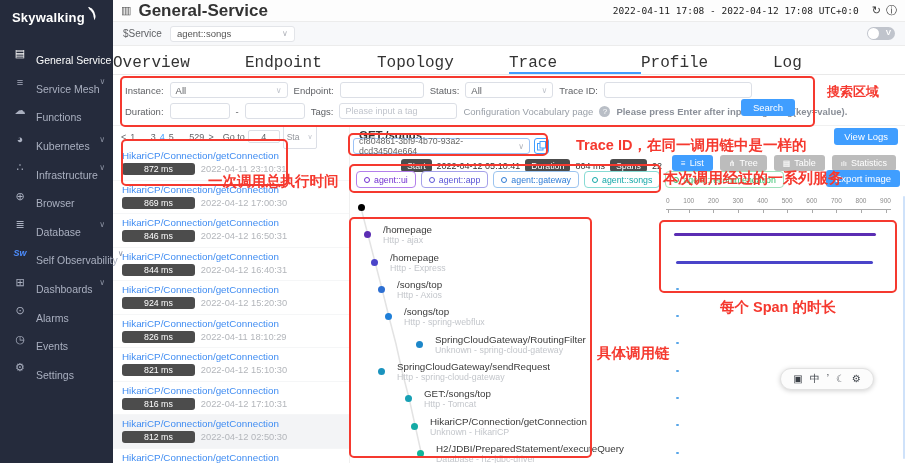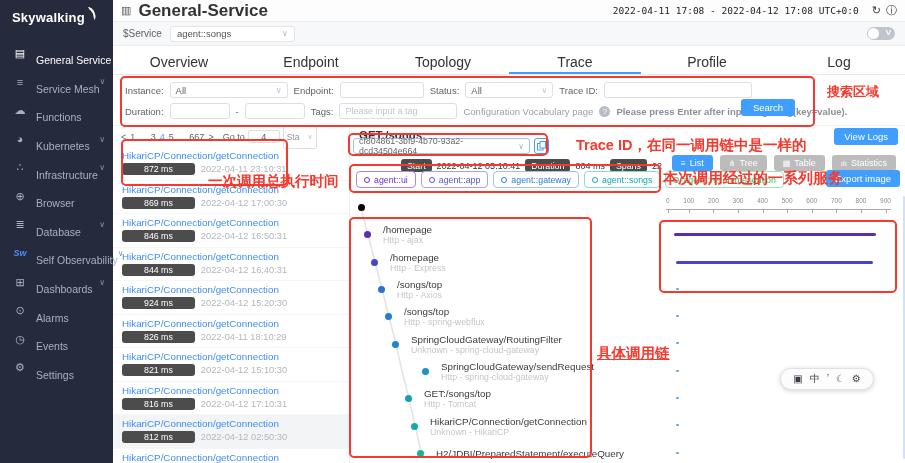--- a/index.html
+++ b/index.html
@@ -28,21 +28,21 @@
 
   .servicebar { height:24px; background:#f7f8fa; border-bottom:1px solid #ececec; display:flex; align-items:center; padding:0 10px; }
   .svc-label { font-size:10px; color:#606266; margin-right:8px; }
   .svc-select { width:125px; height:16px; background:#fff; border:1px solid #e3e5e9; border-radius:3px; font-size:9.5px; color:#555; display:flex; align-items:center; padding:0 6px; }
   .svc-select .chev { margin-left:auto; color:#b0b3ba; font-size:8px; }
   .toggle { margin-left:auto; width:28px; height:13px; background:#c0c4cc; border-radius:7px; position:relative; cursor:pointer; }
   .toggle .knob { position:absolute; left:1px; top:1px; width:11px; height:11px; border-radius:50%; background:#fff; }
   .toggle .tg-label { position:absolute; right:4px; top:1px; color:#fff; font-size:8px; font-weight:bold; }
 
   .tabs { height:29px; display:flex; border-bottom:1px solid #e9e9e9; }
-  .tab { flex:1; text-align:center; font-size:14px; color:#333; padding-top:8px; cursor:pointer; }
+  .tab { flex:1; font-size:16px; color:#333; padding-top:8px; cursor:pointer;font-family:Liberation Mono, monospace; }
   .tab.active { border-bottom:2px solid #409eff; }
 
   .filters { height:51px; position:relative; border-bottom:1px solid #f0f0f0; font-size:9.5px; color:#606266; }
   .frow { position:absolute; left:12px; display:flex; align-items:center; gap:6px; white-space:nowrap; }
   .frow1 { top:7px; } .frow2 { top:28px; }
   .fsel, .finput { height:16px; border:1px solid #dcdfe6; border-radius:3px; background:#fff; display:flex; align-items:center; padding:0 5px; font-size:9.5px; color:#606266; }
   .fsel .chev { margin-left:auto; color:#c0c4cc; font-size:8px; }
   .finput input { border:none; outline:none; width:100%; font-size:9px; color:#606266; font-family:"Liberation Sans",sans-serif; }
   .finput input::placeholder { color:#c0c4cc; }
   .w-instance{width:118px;} .w-endpoint{width:84px;} .w-status{width:88px;} .w-traceid{width:148px;}
@@ -290,21 +290,21 @@
       </div>
       <button class="search-btn">Search</button>
     </div>
 
     <div class="body">
 
       <div class="list">
         <div class="pager">
           <span>
             
-          <span class="pg-item">&lt;</span><span class="pg-item">1</span><span class="pg-item">...</span><span class="pg-item">3</span><span class="pg-item current">4</span><span class="pg-item">5</span><span class="pg-item">...</span><span class="pg-item">667</span><span class="pg-item">&gt;</span></span>
+          <span class="pg-item">&lt;</span><span class="pg-item">1</span><span class="pg-item">...</span><span class="pg-item">3</span><span class="pg-item current">4</span><span class="pg-item">5</span><span class="pg-item">...</span><span class="pg-item">529</span><span class="pg-item">&gt;</span></span>
           <span class="goto-label">Go to</span>
           <input class="goto-input" type="text" value="4" style="">
           <div class="size-sel">
             <span>Sta</span>
             <span class="chev">∨</span>
           </div>
         </div>
         <div>
 
             <div class="trace-item">
@@ -503,29 +503,29 @@
                 </div>
 
                 <div class="span-row" style="padding-left: 35px;">
                   <span class="span-dot" style="background: rgb(31, 127, 216);"></span>
                   <div>
                     <div class="span-name">/songs/top</div>
                     <div class="span-layer">Http - spring-webflux</div>
                   </div>
                 </div>
 
-                <div class="span-row" style="padding-left: 42px;">
+                <div class="span-row" style="padding-left: 66px;">
                   <span class="span-dot" style="background: rgb(29, 135, 201);"></span>
                   <div>
                     <div class="span-name">SpringCloudGateway/RoutingFilter</div>
                     <div class="span-layer">Unknown - spring-cloud-gateway</div>
                   </div>
                 </div>
 
-                <div class="span-row" style="padding-left: 72px;">
+                <div class="span-row" style="padding-left: 28px;">
                   <span class="span-dot" style="background: rgb(26, 147, 190);"></span>
                   <div>
                     <div class="span-name">SpringCloudGateway/sendRequest</div>
                     <div class="span-layer">Http - spring-cloud-gateway</div>
                   </div>
                 </div>
 
                 <div class="span-row" style="padding-left: 55px;">
                   <span class="span-dot" style="background: rgb(23, 160, 180);"></span>
                   <div>
@@ -539,20 +539,21 @@
                   <div>
                     <div class="span-name">HikariCP/Connection/getConnection</div>
                     <div class="span-layer">Unknown - HikariCP</div>
                   </div>
                 </div>
 
                 <div class="span-row" style="padding-left: 67px;">
                   <span class="span-dot" style="background: rgb(18, 180, 154);"></span>
                   <div>
                     <div class="span-name">H2/JDBI/PreparedStatement/executeQuery</div>
+                    <div class="span-layer">Database - h2-jdbc-driver</div>
                   </div>
                 </div>
               </div>
           </div>
 
           <div class="timeline">
             <div class="tl-ruler">
 
             <span class="tick">0</span>
                 <span class="tick">100</span>
@@ -620,23 +621,24 @@
   <div class="anno anno-box" style="left:121px; top:139px; width:167px; height:47px;"></div>
   <div class="anno anno-text" style="left:208px; top:172px;">一次调用总执行时间</div>
 
   <div class="anno anno-box" style="left:348px; top:133px; width:200px; height:23px;"></div>
   <div class="anno anno-text" style="left:556px; top:136px;margin-left:20px;">Trace ID，在同一调用链中是一样的</div>
 
   <div class="anno anno-box" style="left:349px; top:164px; width:312px; height:29px;"></div>
   <div class="anno anno-text" style="left:663px; top:169px; font-size:15px;">本次调用经过的一系列服务</div>
 
   <div class="anno anno-box" style="left:349px; top:217px; width:243px; height:241px;"></div>
-  <div class="anno anno-text" style="left:597px; top:344px;text-decoration:underline;">具体调用链</div>
+  <div class="anno anno-text" style="left:597px; top:344px;">具体调用链</div>
 
   <div class="anno anno-box" style="left:659px; top:220px; width:238px; height:73px;"></div>
+  <div class="anno anno-text" style="left:720px; top:298px;">每个 Span 的时长</div>
 
   <div class="float-bar">
 
   <span class="float-icon">▣</span>
       <span class="float-icon">中</span>
       <span class="float-icon">’</span>
       <span class="float-icon">☾</span>
       <span class="float-icon">⚙</span>
     </div>
 

